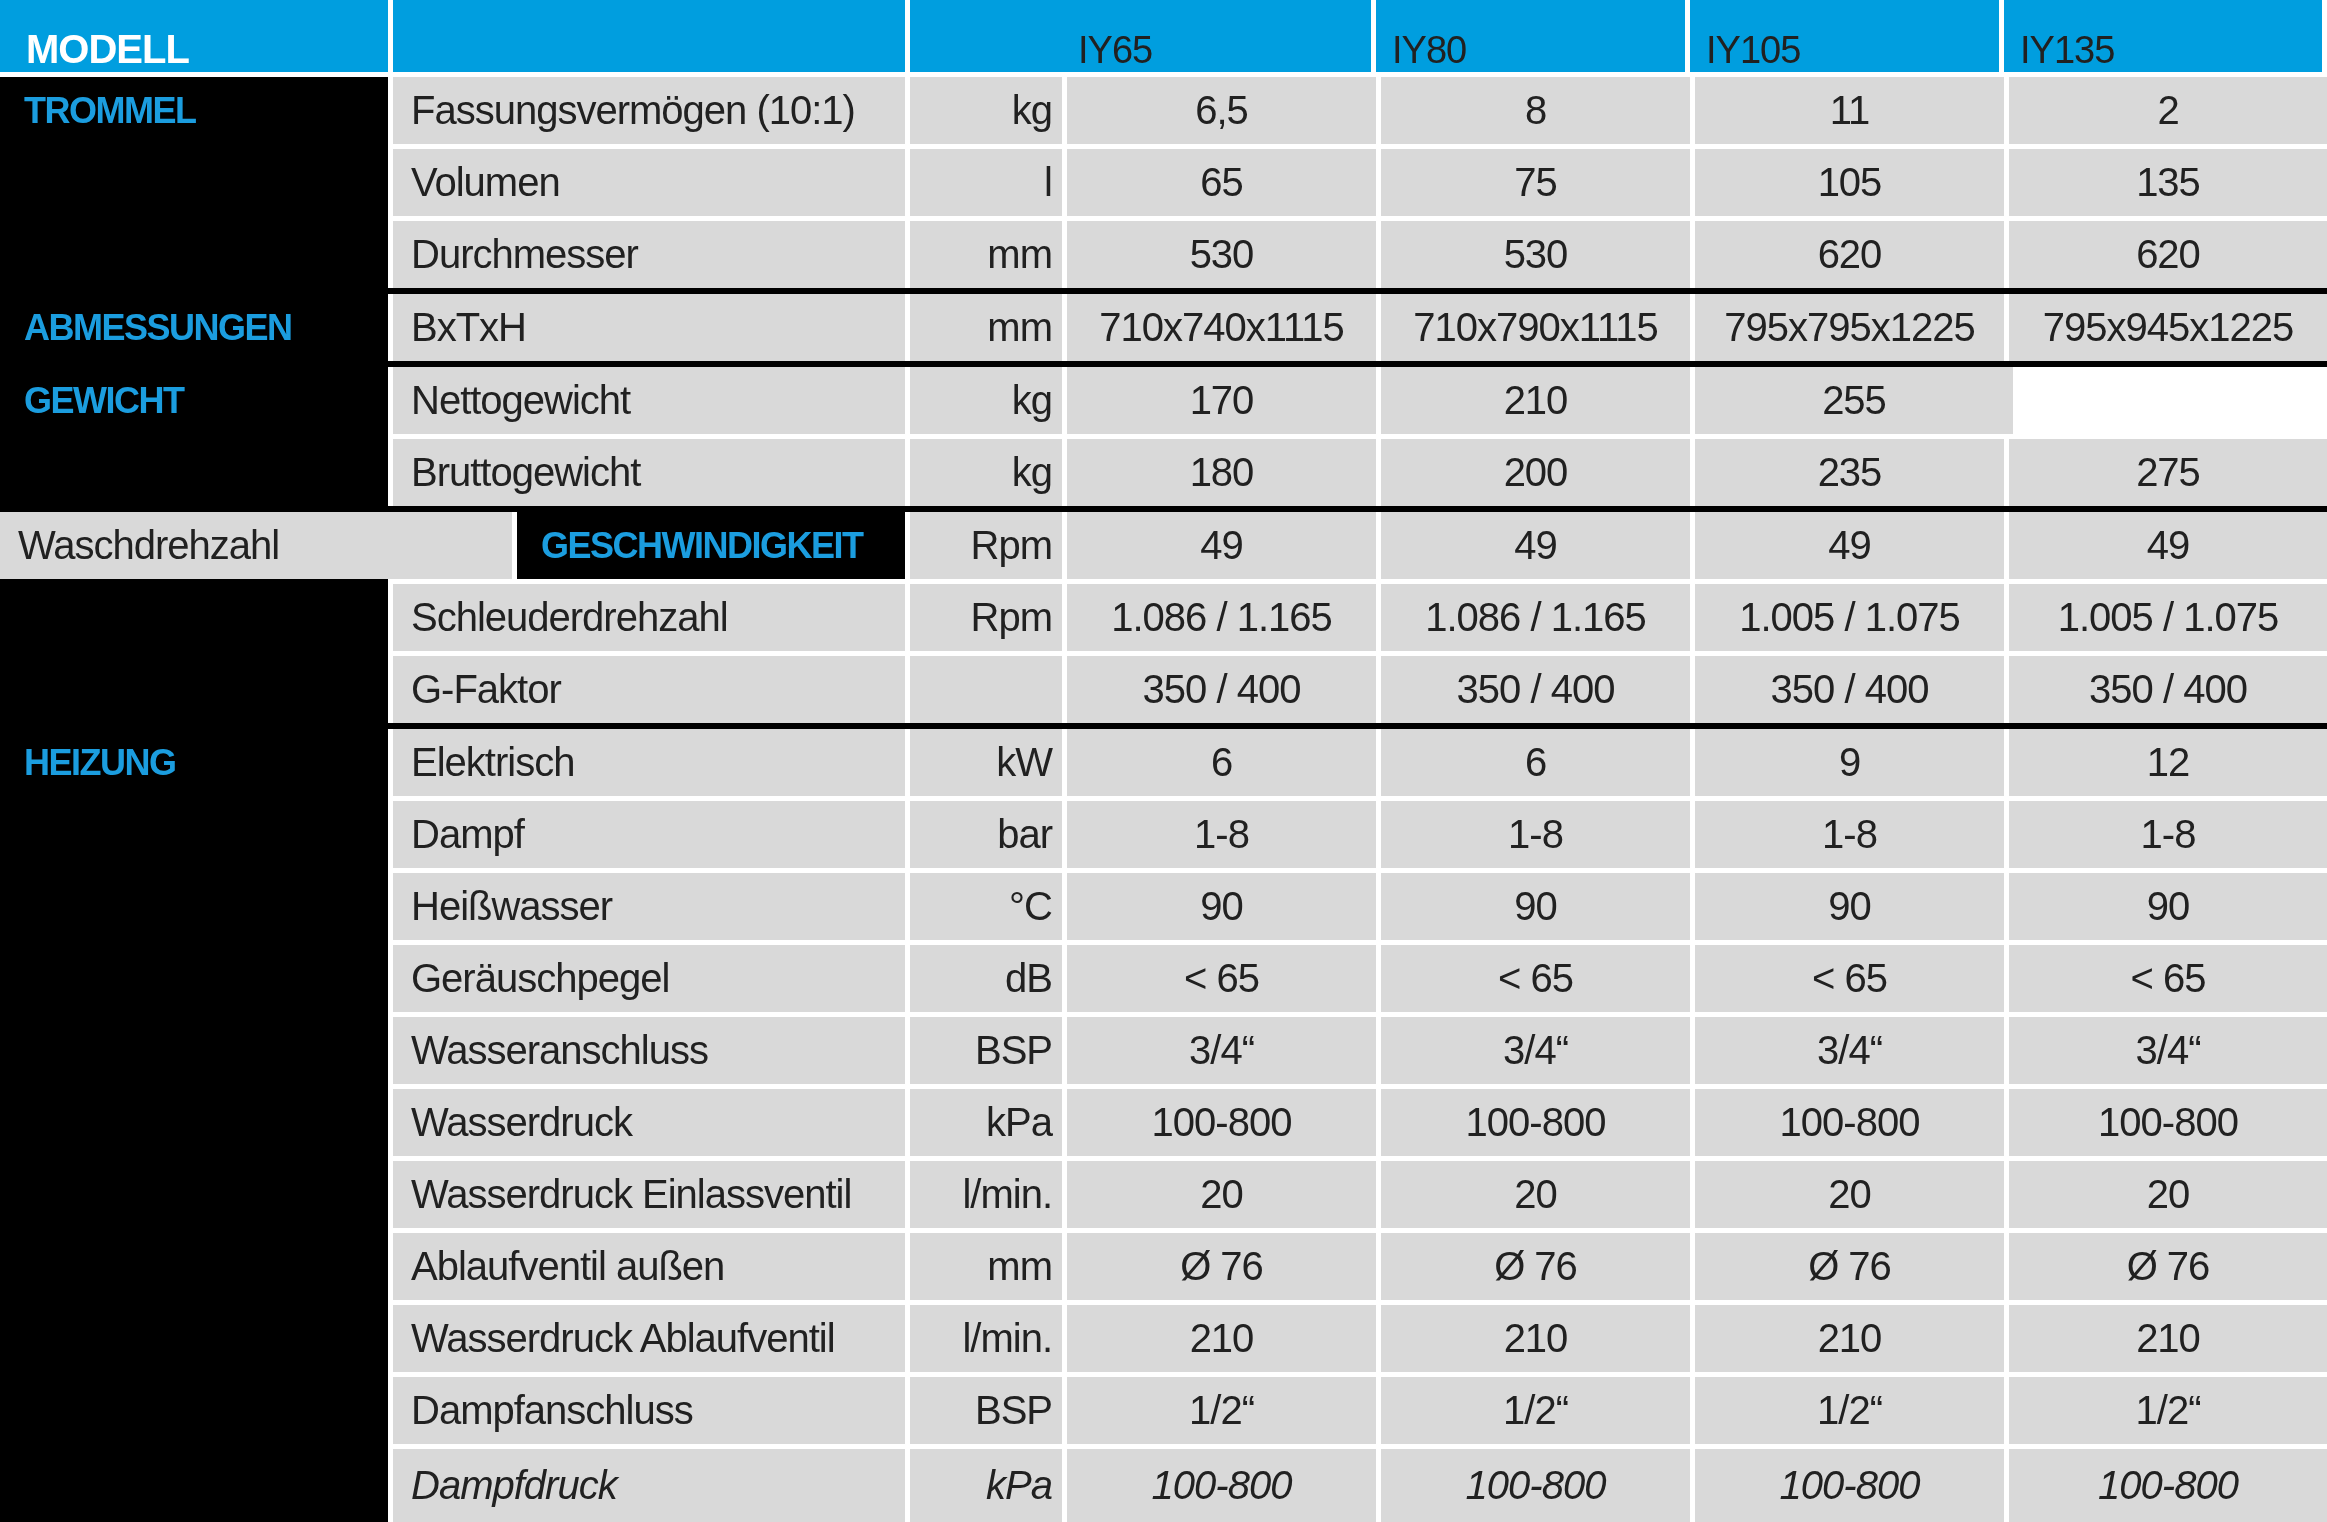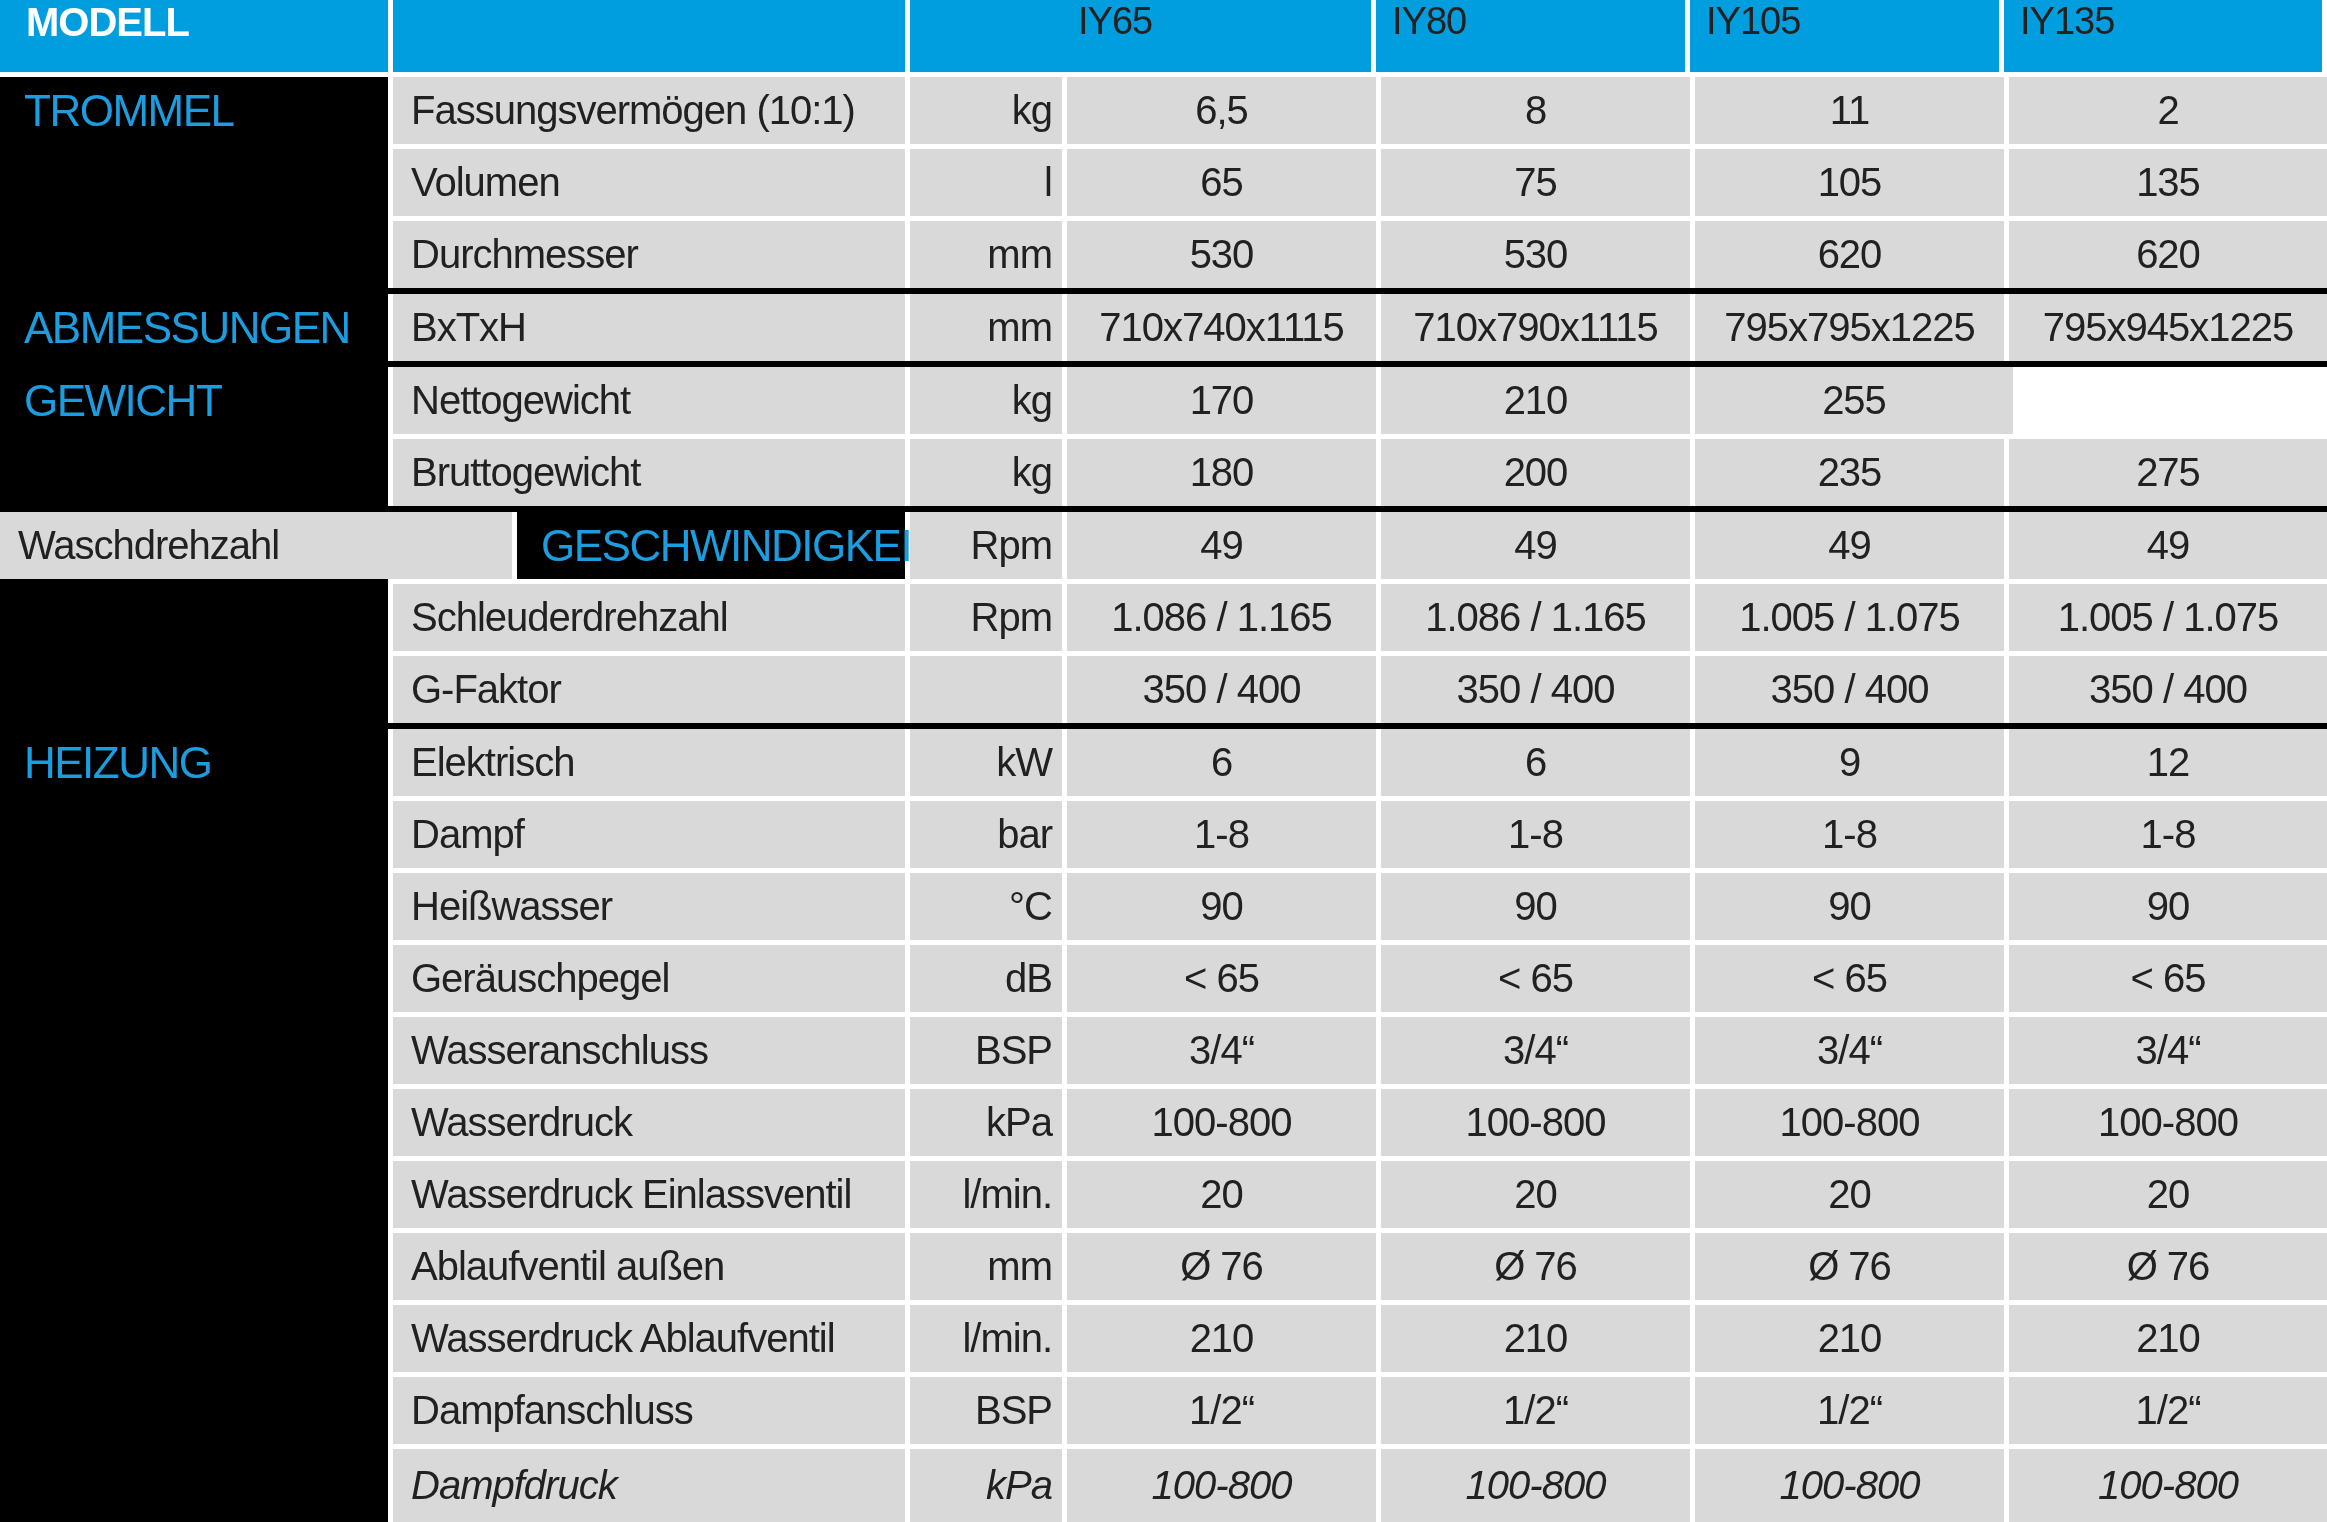--- a/index.html
+++ b/index.html
@@ -12,21 +12,21 @@
     display:flex;flex-direction:column;
   }
   
   .header-row{
     display:flex;
     height:72px;
     flex:0 0 72px;
   }
   .hcell{
     background:var(--blue);
-    display:flex;align-items:flex-start;
+    display:flex;align-items:flex-end;
     box-sizing:border-box;
   }
   .hcell + .hcell, .cell + .cell{margin-left:5px;}
   .col-section{width:388px;flex:0 0 388px;}
   .col-label{width:512px;flex:0 0 512px;}
   .col-unit{width:152px;flex:0 0 152px;}
   .col-val{width:309px;flex:0 0 309px;}
   .col-val.last{width:318px;flex:0 0 318px;}
   .modell-label{
     color:#ffffff;font-weight:bold;font-size:40px;letter-spacing:-1px;
@@ -48,21 +48,21 @@
   .cell{
     box-sizing:border-box;
     display:flex;align-items:center;
     font-size:40px;letter-spacing:-1px;color:var(--text);
   }
   .section-cell{
     background:#000000;
     padding-left:24px;
   }
   .section-cell .section-label{
-    color:var(--blue-text);font-weight:normal;font-size:44px;letter-spacing:-1.5px;
+    color:var(--blue-text);font-weight:bold;font-size:36px;letter-spacing:-1.5px;
   }
   .label-cell{background:var(--gray);padding-left:18px;justify-content:flex-start;}
   .unit-cell{background:var(--gray);padding-right:10px;justify-content:flex-end;}
   .value-cell{background:var(--gray);justify-content:center;}
 </style>
 </head>
 <body>
 
 <div class="page" style="--blue: #009EDF; --blue-text: #1B9DDF; --gray: #D9D9D9; --text: #212121;">
 

